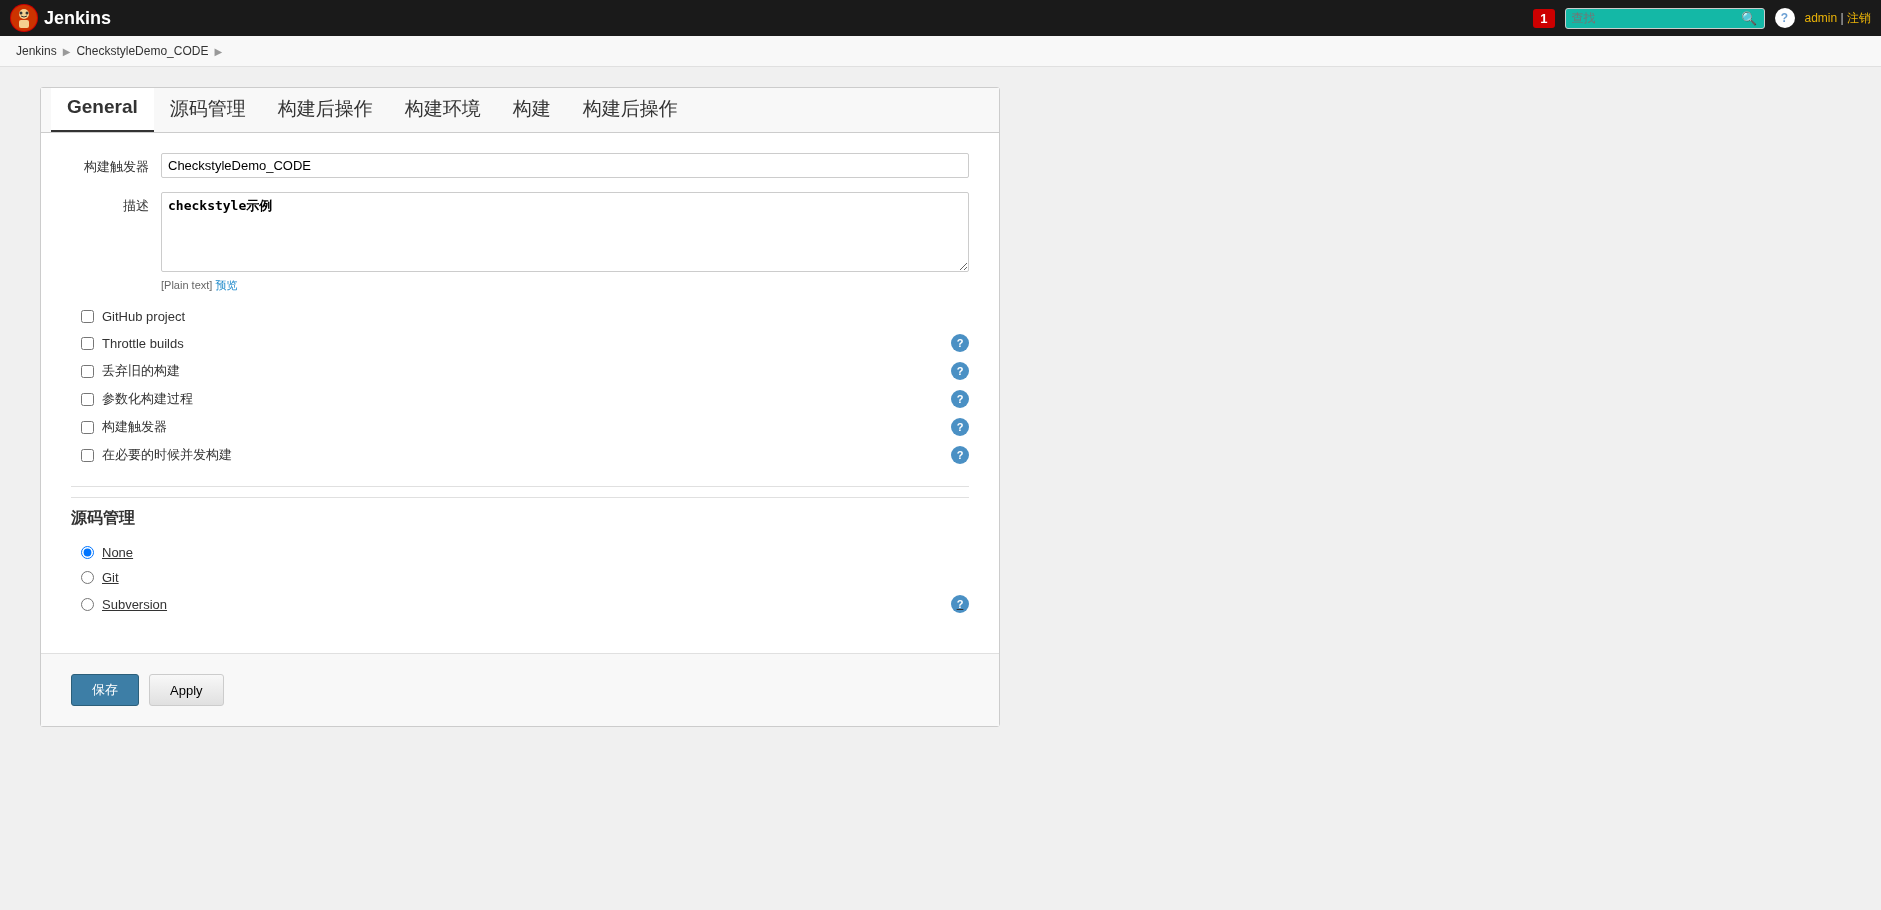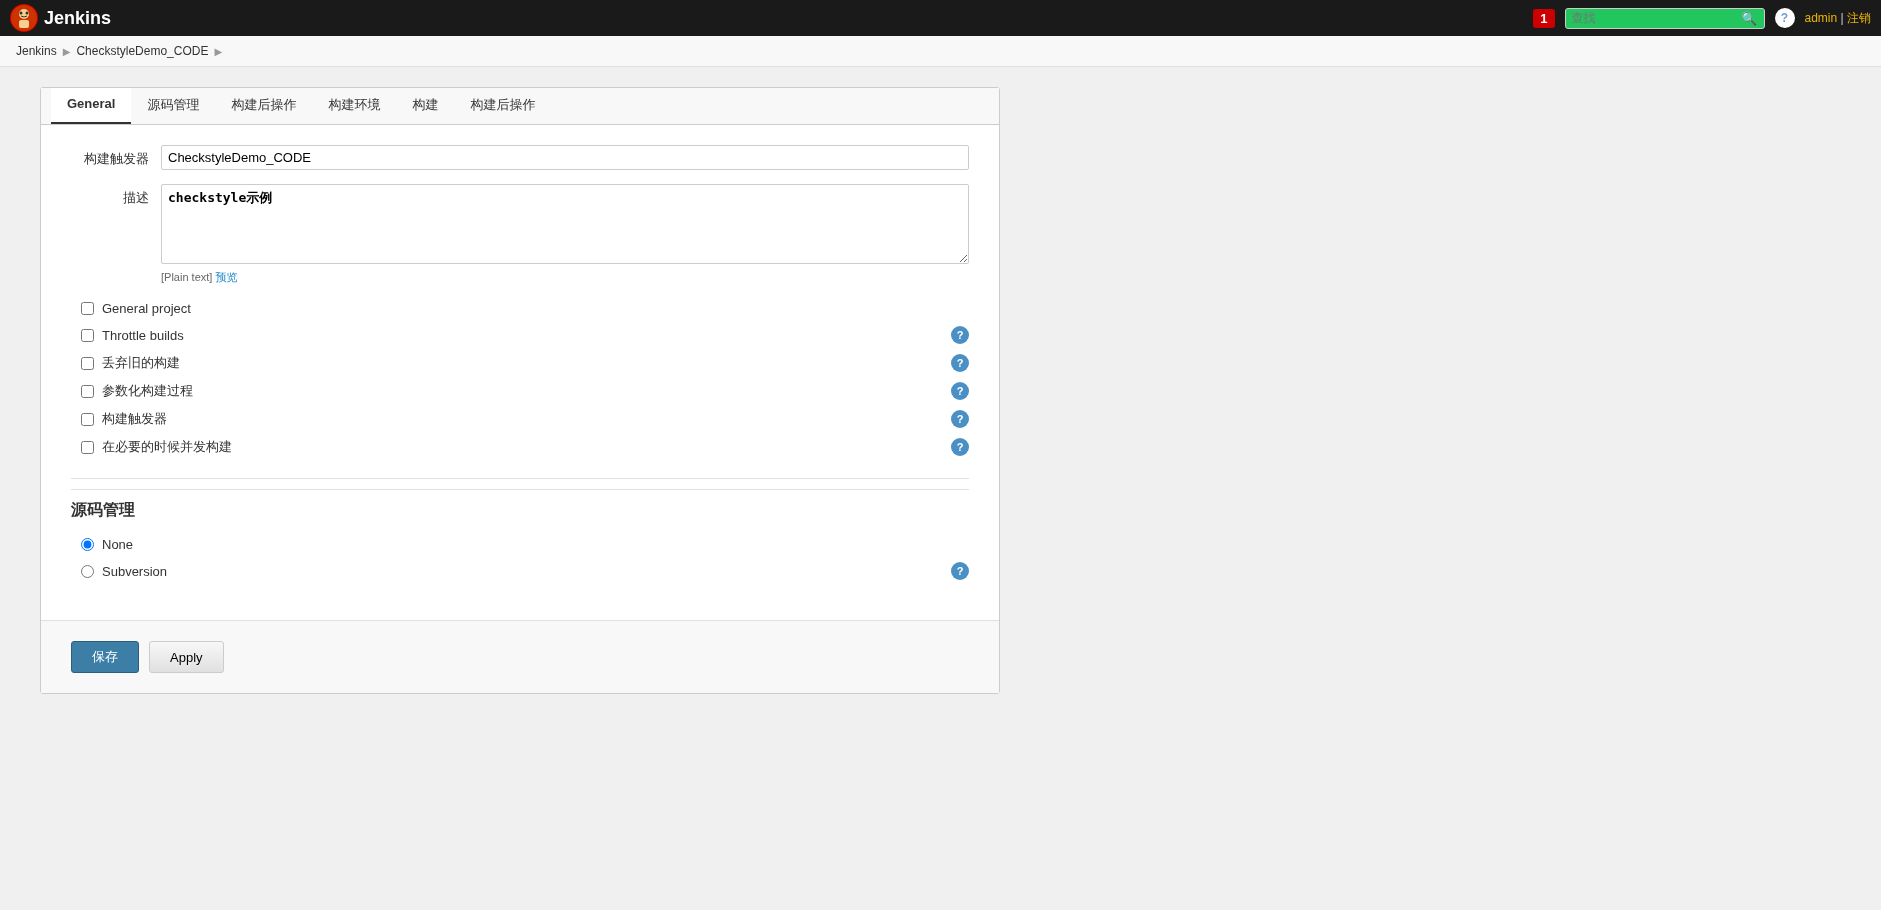--- a/index.html
+++ b/index.html
@@ -35,21 +35,21 @@
       background: #cc0000;
       color: #fff;
       border-radius: 3px;
       padding: 2px 7px;
       font-size: 13px;
       font-weight: bold;
     }
     .navbar-search {
       display: flex;
       align-items: center;
-      background: #22c55e;
+      background: #14b8a6;
       border: 1px solid #ccc;
       border-radius: 3px;
       padding: 2px 6px;
       width: 200px;
     }
     .navbar-search input {
       border: none; outline: none; font-size: 12px; width: 100%;
       background: transparent;
     }
     .navbar-help {
@@ -95,21 +95,21 @@
     
     .tabs {
       display: flex;
       border-bottom: 1px solid #ccc;
       background: #f8f8f8;
       padding: 0 10px;
     }
     .tab {
       padding: 8px 16px;
       cursor: pointer;
-      font-size: 13px;
+      font-size: 19px;
       color: #333;
       border-bottom: 2px solid transparent;
       white-space: nowrap;
     }
     .tab.active {
       background: #fff;
       border-bottom: 2px solid #333;
       font-weight: bold;
     }
 
@@ -209,21 +209,21 @@
     .section-header {
       font-size: 16px;
       font-weight: bold;
       color: #333;
       padding: 10px 0 16px 0;
       border-top: 1px solid #e0e0e0;
       margin-top: 10px;
     }
 
     
-    .radio-section { padding: 0 0 10px 10px; }
+    .radio-section { padding: 0 0 10px 10px; text-decoration: underline; }
     .radio-row {
       display: flex;
       align-items: center;
       justify-content: space-between;
       margin-bottom: 10px;
     }
     .radio-left {
       display: flex;
       align-items: center;
       gap: 8px;
@@ -331,21 +331,21 @@
             <span>[Plain text]</span>
             <a>预览</a>
           </div>
         </div>
       </div>
 
       <div class="checkbox-section">
         <div class="checkbox-row">
           <div class="checkbox-left">
             <input type="checkbox" style="">
-            <span class="checkbox-label">General project</span>
+            <span class="checkbox-label">GitHub project</span>
           </div>
         </div>
         <div class="checkbox-row">
           <div class="checkbox-left">
             <input type="checkbox" style="">
             <span class="checkbox-label">Throttle builds</span>
           </div>
           <div class="help-icon">?</div>
         </div>
         <div class="checkbox-row">
@@ -386,20 +386,26 @@
       <div class="radio-section">
         <div class="radio-row">
           <div class="radio-left">
             <input type="radio" name="scm" checked="" style="">
             <span class="checkbox-label">None</span>
           </div>
         </div>
         <div class="radio-row">
           <div class="radio-left">
             <input type="radio" name="scm" style="">
+            <span class="checkbox-label">Git</span>
+          </div>
+        </div>
+        <div class="radio-row">
+          <div class="radio-left">
+            <input type="radio" name="scm" style="">
             <span class="checkbox-label">Subversion</span>
           </div>
           <div class="help-icon">?</div>
         </div>
       </div>
 
     </div>
 
     <div class="bottom-buttons">
       <button class="btn-save">保存</button>

